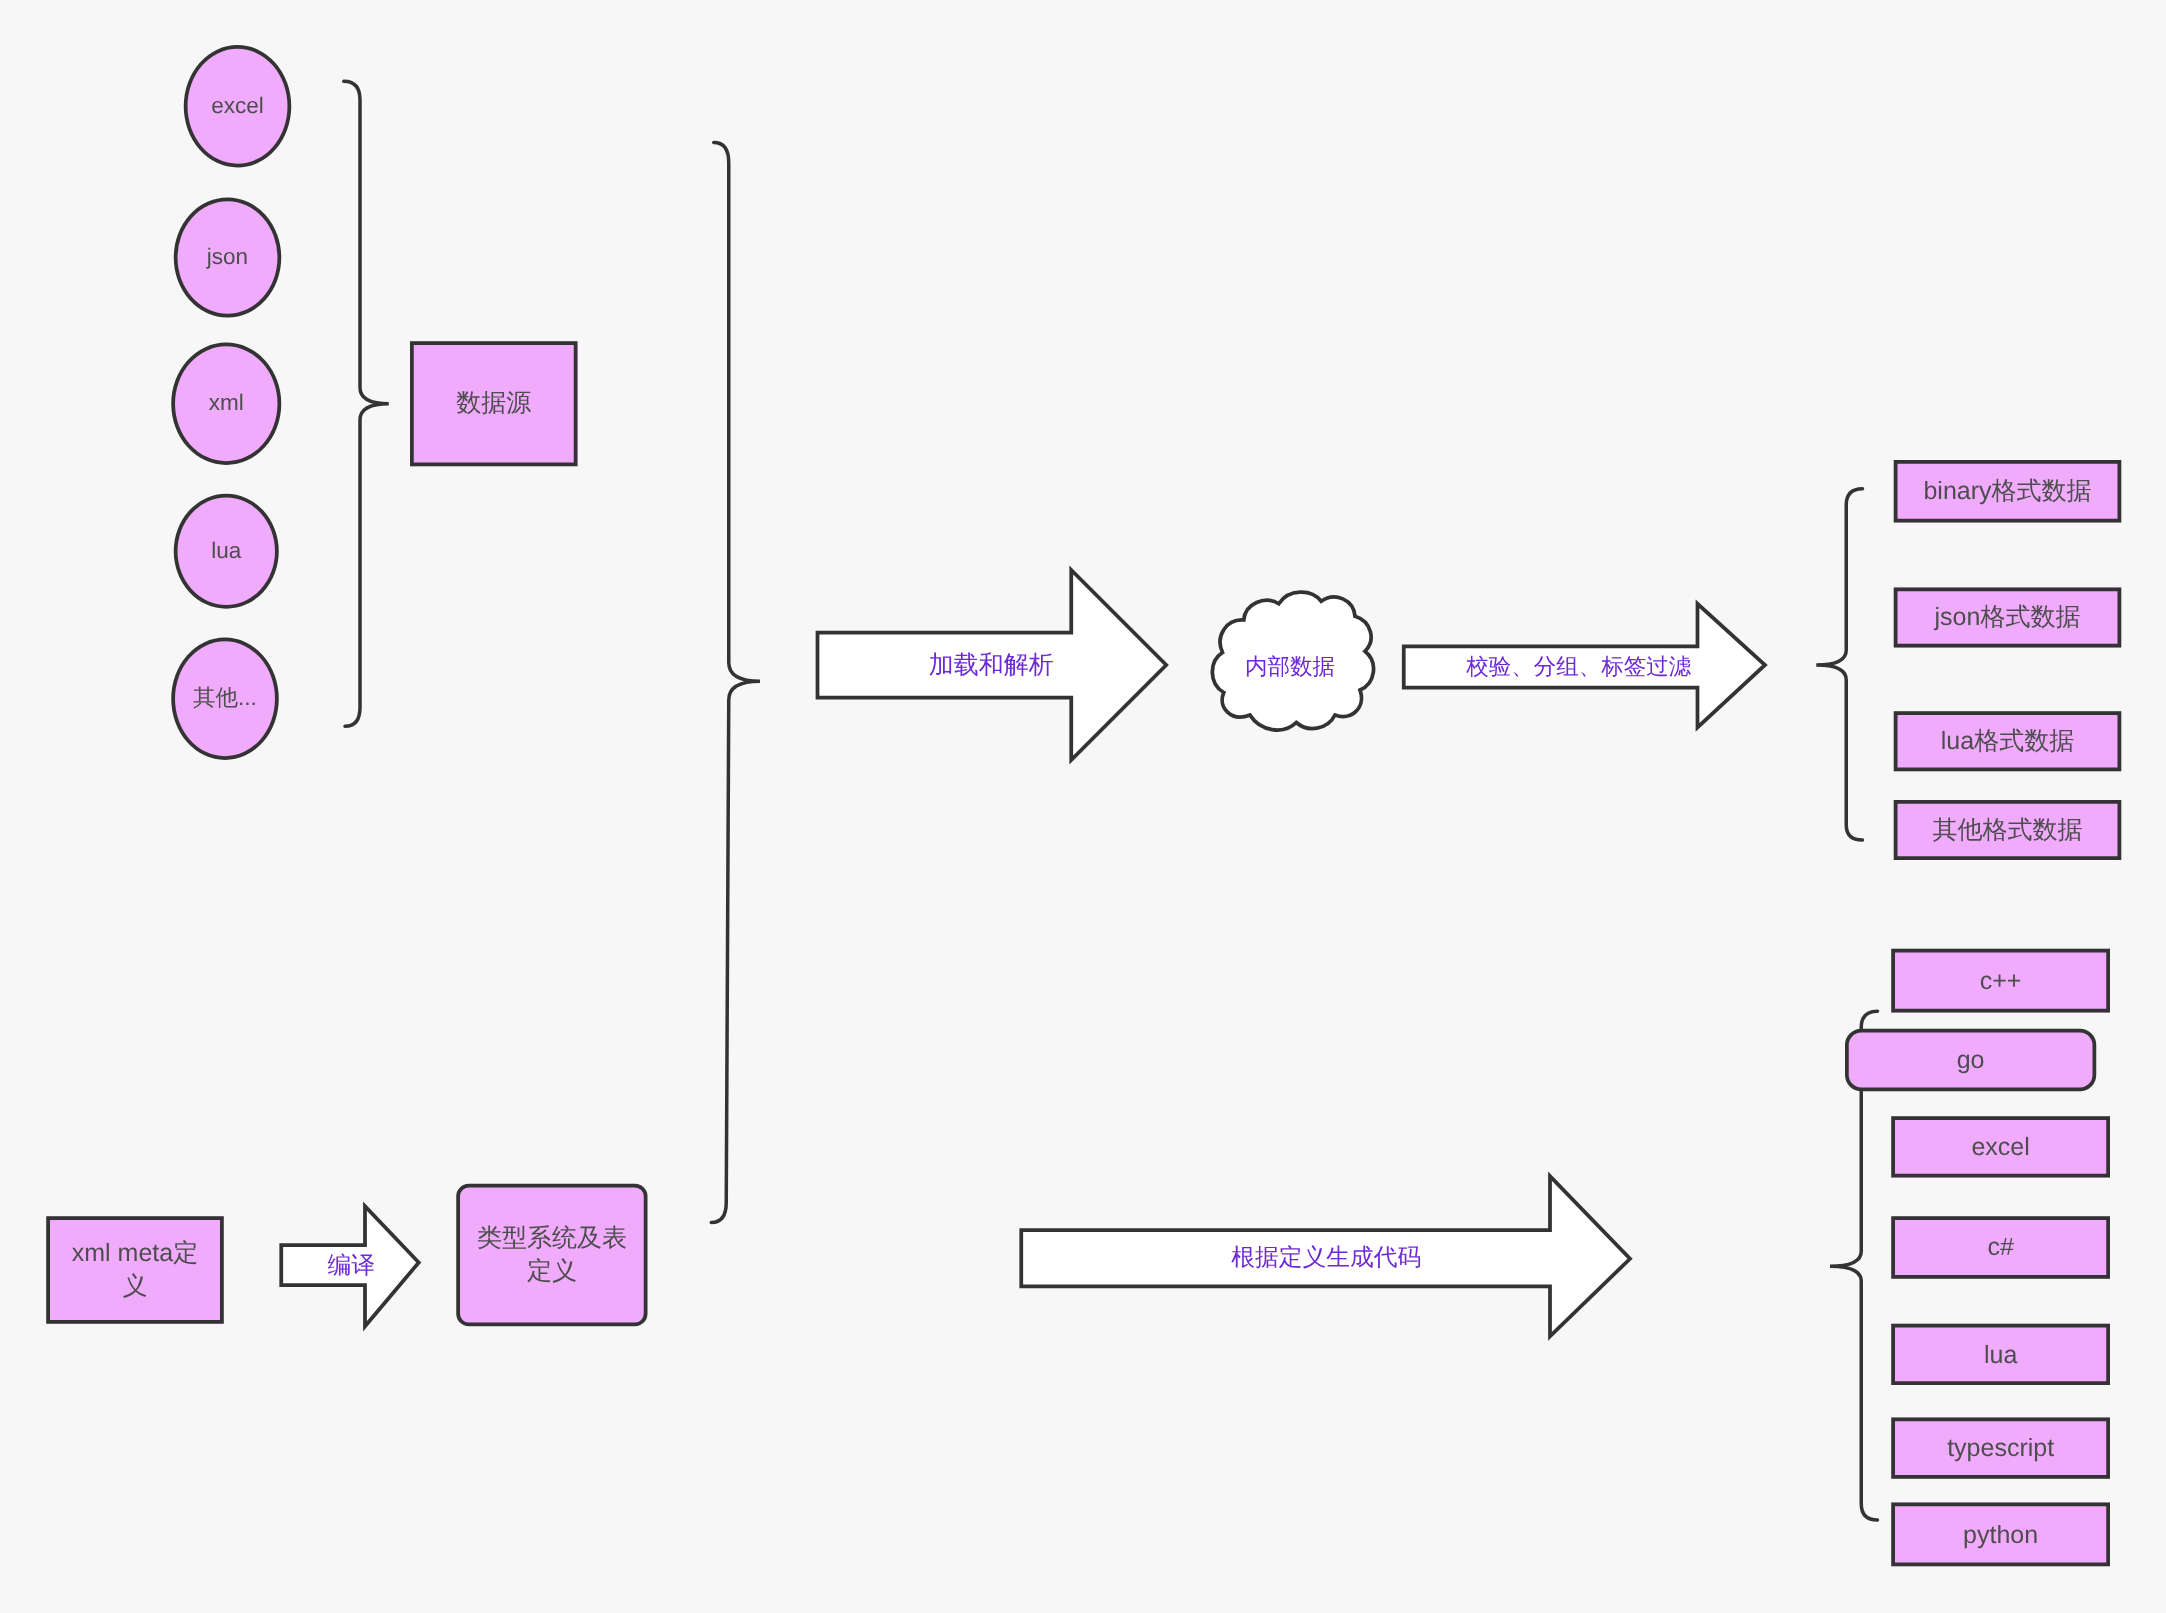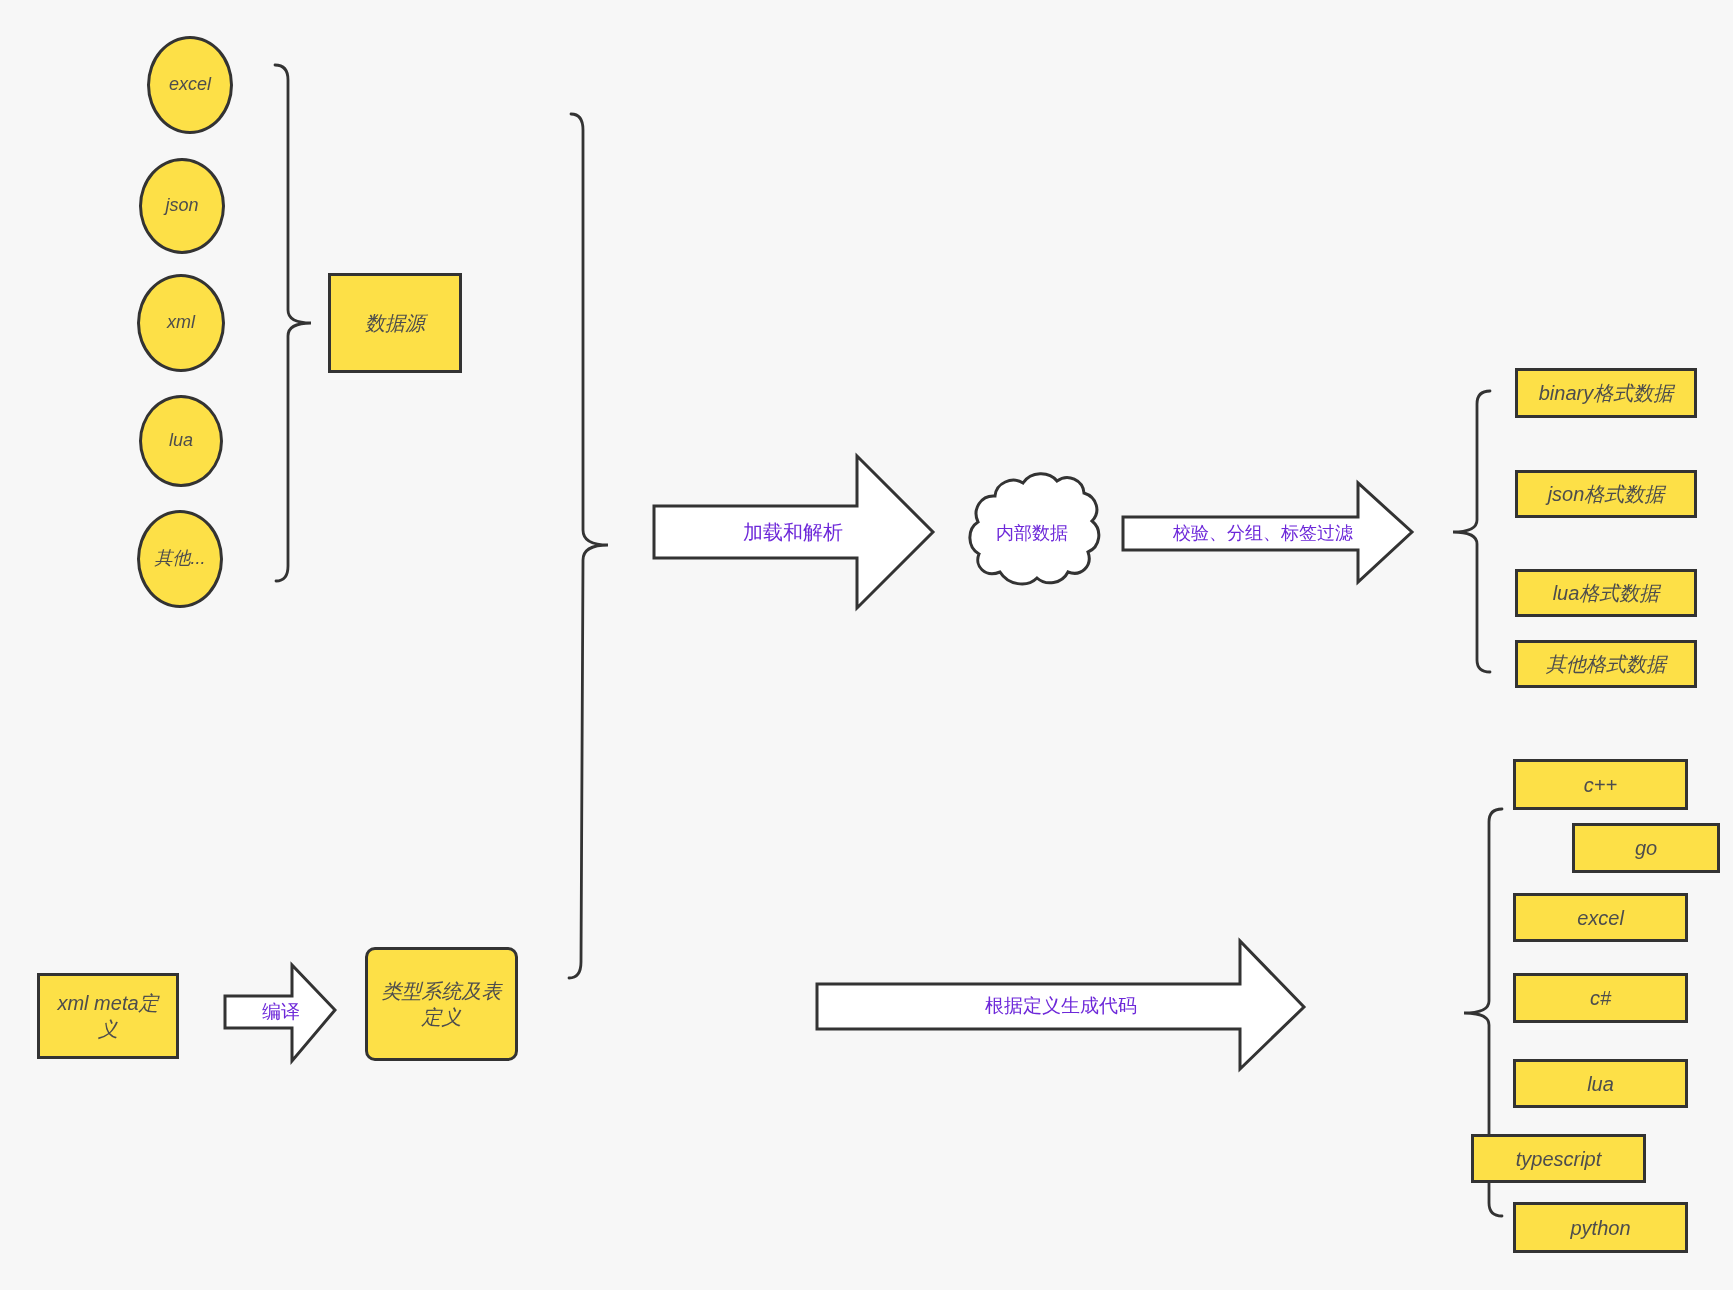--- a/index.html
+++ b/index.html
@@ -4,23 +4,23 @@
 <style>
   html,body{margin:0;padding:0;background:#f7f7f7;}
   .canvas{
     position:relative;width:1733px;height:1290px;background:#f7f7f7;overflow:hidden;
     font-family:"Liberation Sans","DejaVu Sans",sans-serif;color:#4d4d4d;
   }
   .layer{position:absolute;left:0;top:0;width:1733px;height:1290px;}
   .shape{stroke:#333333;fill:#ffffff;stroke-width:3;}
   .brace{stroke:#333333;fill:none;stroke-width:2.8;stroke-linecap:round;}
   .node{
-    position:absolute;box-sizing:border-box;background:#fde047;border:3px solid #333333;
+    position:absolute;box-sizing:border-box;background:#f0abfc;border:3px solid #333333;
     display:flex;align-items:center;justify-content:center;text-align:center;
-    font-size:20px;line-height:1.3;color:#4d4d4d;font-style:italic;
+    font-size:20px;line-height:1.3;color:#4d4d4d;
   }
   .ellipse{border-radius:50%;font-size:18px;}
   .roundbox{border-radius:10px;}
   .wrap{word-break:break-all;padding:0 12px;}
   .floatlabel{
     position:absolute;transform:translate(-50%,-50%);white-space:nowrap;
     font-size:20px;color:#6d28d9;text-align:center;
   }
 </style>
 </head>
@@ -94,32 +94,32 @@
   <div class="node roundbox" style="left:365px;top:947px;width:153px;height:114px;">
     <span class="wrap">类型系统及表定义</span>
   </div>
   <div class="node" style="left:37px;top:973px;width:142px;height:86px;">
     <span class="wrap" style="padding:0 8px;">xml meta定义</span>
   </div>
 
   <div class="node" style="left:1513px;top:759px;width:175px;height:51px;">
     <span>c++</span>
   </div>
-  <div class="node" style="left:1572px;top:823px;width:148px;height:50px;">
+  <div class="node" style="left:1476px;top:823px;width:201px;height:50px;border-radius:13px;">
     <span>go</span>
   </div>
   <div class="node" style="left:1513px;top:893px;width:175px;height:49px;">
     <span>excel</span>
   </div>
   <div class="node" style="left:1513px;top:973px;width:175px;height:50px;">
     <span>c#</span>
   </div>
   <div class="node" style="left:1513px;top:1059px;width:175px;height:49px;">
     <span>lua</span>
   </div>
-  <div class="node" style="left:1471px;top:1134px;width:175px;height:49px;justify-content:center;">
+  <div class="node" style="left:1513px;top:1134px;width:175px;height:49px;justify-content:center;">
     <span>typescript</span>
   </div>
   <div class="node" style="left:1513px;top:1202px;width:175px;height:51px;">
     <span>python</span>
   </div>
 
 </div>
 
 </body></html>

